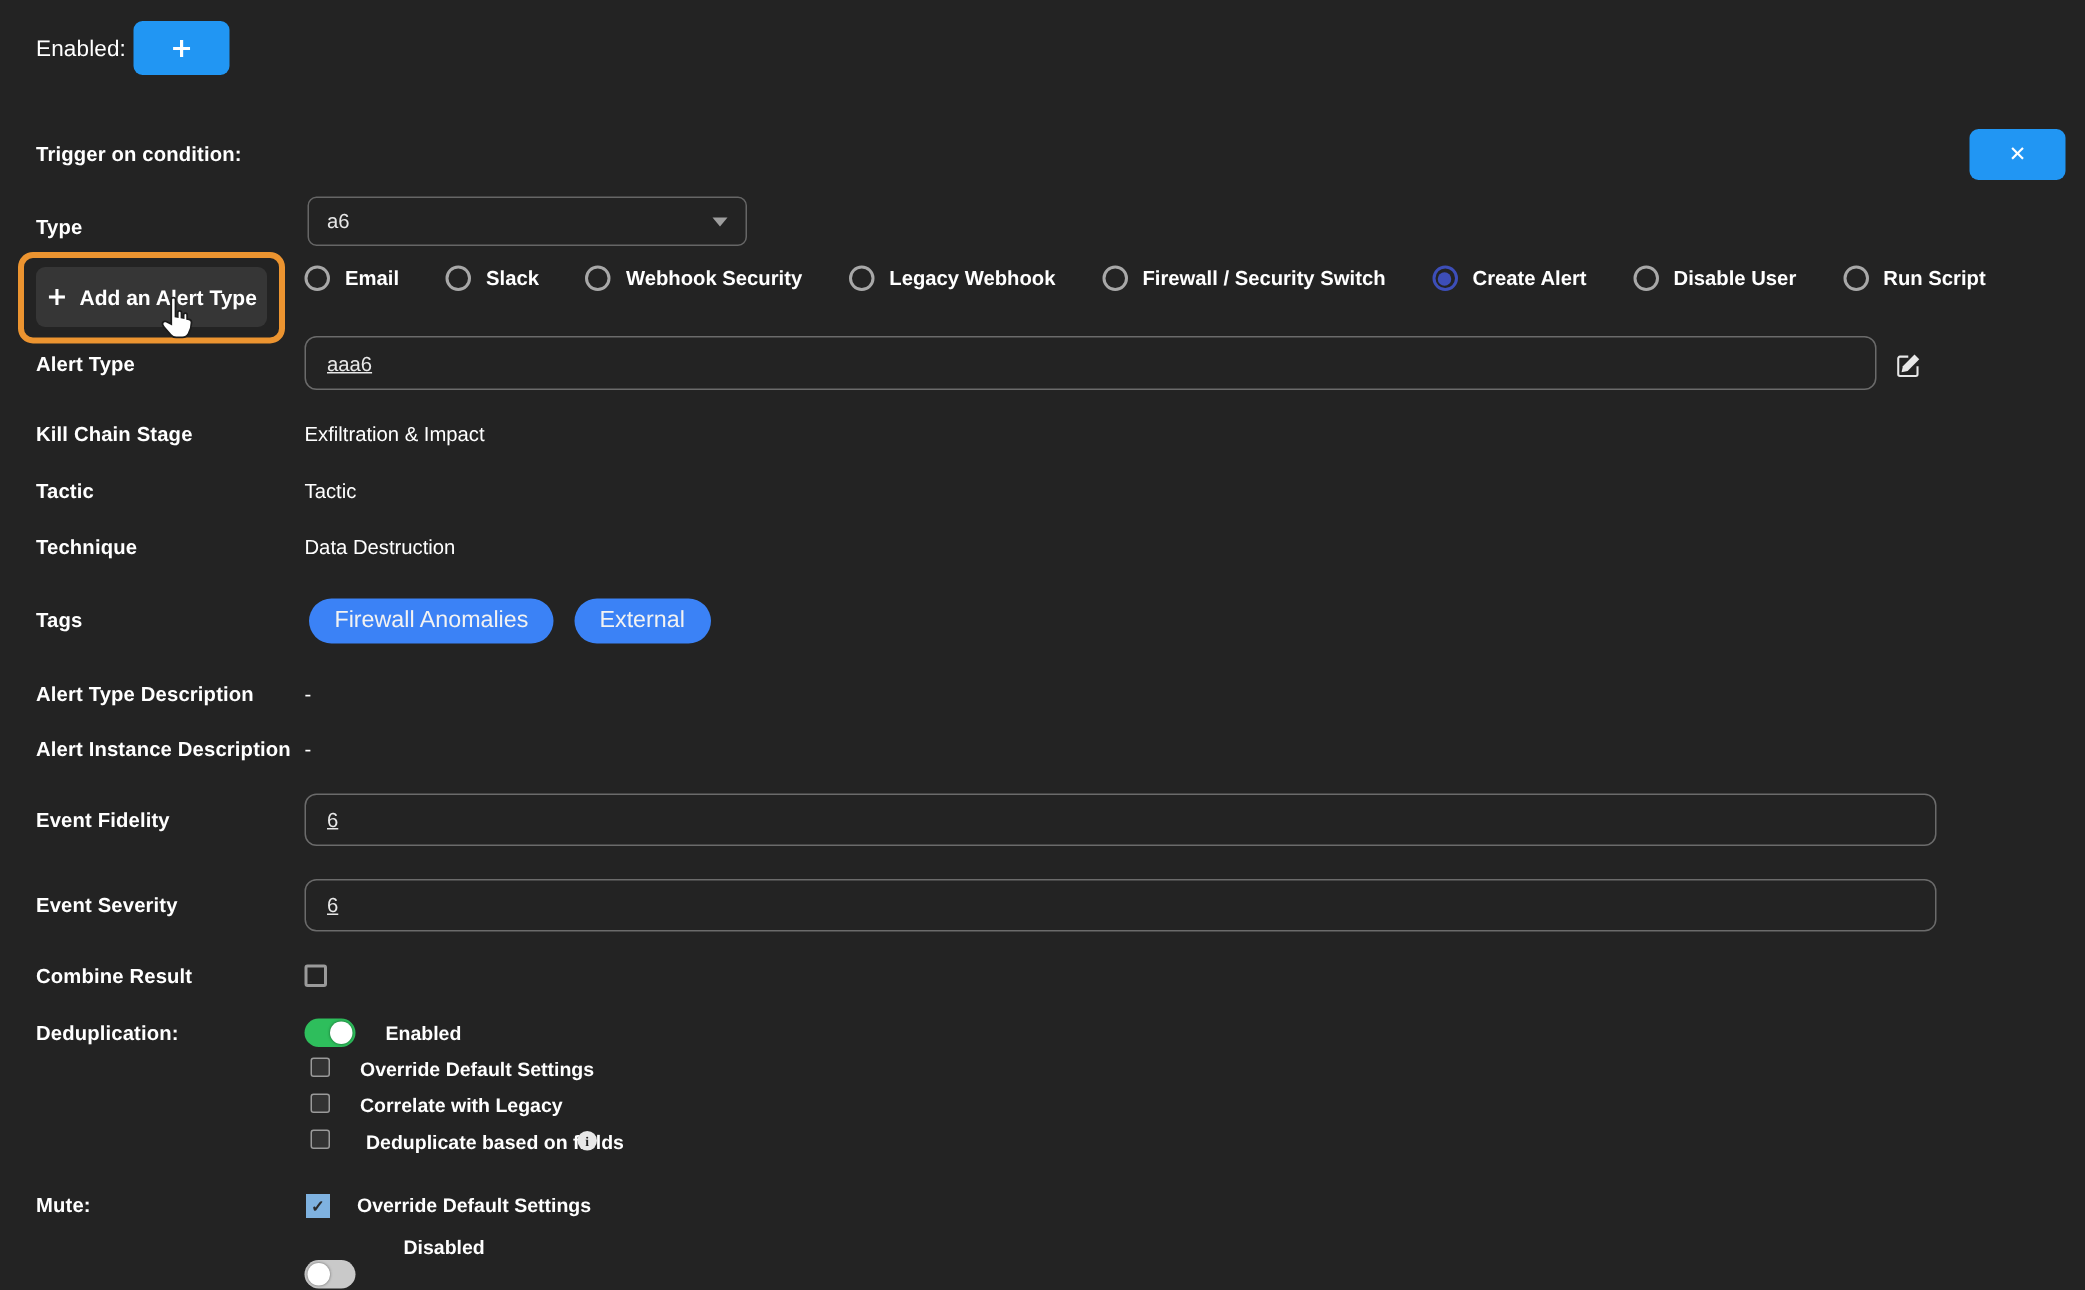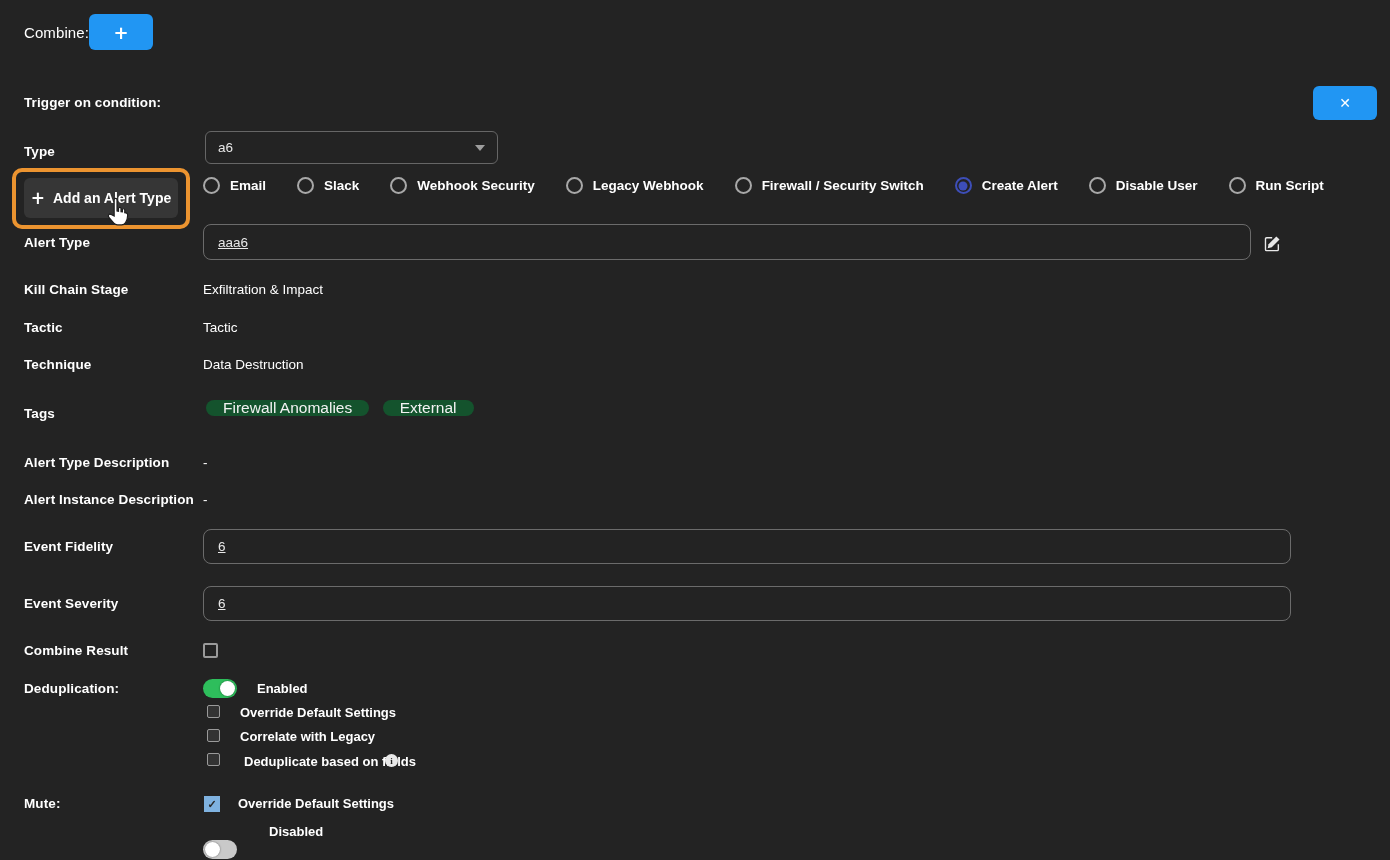--- a/index.html
+++ b/index.html
@@ -21,43 +21,43 @@
                 margin-right:10px;position:relative;flex:0 0 auto;}
   .radio-item.selected .radio-circle{border-color:#3d4eb8;}
   .radio-item.selected .radio-circle::after{content:"";position:absolute;left:50%;top:50%;
                 transform:translate(-50%,-50%);width:9px;height:9px;border-radius:50%;background:#3d4eb8;}
   .radio-label{font-size:13.5px;font-weight:600;color:#fff;}
   .hl-box{box-sizing:border-box;border:4px solid #ec9430;border-radius:10px;}
   .dark-btn{box-sizing:border-box;background:#363636;border:none;border-radius:6px;color:#fff;
             display:flex;align-items:center;justify-content:center;gap:8px;font-size:14px;font-weight:600;cursor:pointer;}
   .text-input{box-sizing:border-box;background:transparent;border:1px solid #6b6b6b;border-radius:8px;
               color:#e8e8e8;font-size:13.5px;padding:0 14px;font-family:"Liberation Sans",sans-serif;outline:none;text-decoration:underline;}
-  .tag-pill{display:inline-flex;align-items:center;justify-content:center;height:16px;padding:0 17px;
-            border-radius:16px;background:#14532d;color:#f2f2f2;font-size:15.5px;margin-right:9px;}
+  .tag-pill{display:inline-flex;align-items:center;justify-content:center;height:30px;padding:0 17px;
+            border-radius:16px;background:#3b82f6;color:#f2f2f2;font-size:15.5px;margin-right:9px;}
   .cb{box-sizing:border-box;border:1px solid #9a9a9a;border-radius:2px;background:#333;cursor:pointer;}
   .cb-checked{background:#7fb2e0;border:1px solid #7fb2e0;color:#2b2b2b;display:flex;align-items:center;
               justify-content:center;font-size:11px;font-weight:700;cursor:pointer;}
   .toggle{position:relative;border-radius:10px;cursor:pointer;}
   .toggle .knob{position:absolute;top:2px;width:15px;height:15px;border-radius:50%;background:#fff;
                 box-shadow:0 0 2px rgba(0,0,0,.5);}
   .toggle.on{background:#2ebe5c;}
   .toggle.on .knob{right:2px;}
   .toggle.off{background:#c9c9c9;}
   .toggle.off .knob{left:2px;}
   .cb-row-label{font-size:13px;font-weight:600;color:#fff;padding-left:12px;}
   .info-circle{width:13px;height:13px;border-radius:50%;background:#e8e8e8;color:#232323;
                display:inline-flex;align-items:center;justify-content:center;
                font-size:9px;font-weight:700;font-family:"Liberation Serif",serif;}
 </style>
 </head>
 <body>
 
 <div class="screen">
 
-  <div class="abs flabel" style="left:24px;top:24px;font-size:15px;font-weight:400;">Combine:</div>
+  <div class="abs flabel" style="left:24px;top:24px;font-size:15px;font-weight:400;">Enabled:</div>
   <button class="abs btn-blue" style="left:89px;top:14px;width:64px;height:36px;">
     <span class="icon-glyph" style="font-size:18px;">+</span>
   </button>
 
   <div class="abs flabel" style="left:24px;top:95px;">Trigger on condition:</div>
   <div class="abs select-box" style="left:205px;top:87px;width:293px;height:33px;margin-top:44px;">
     <span>a6</span>
     <span class="caret-down"></span>
   </div>
 

